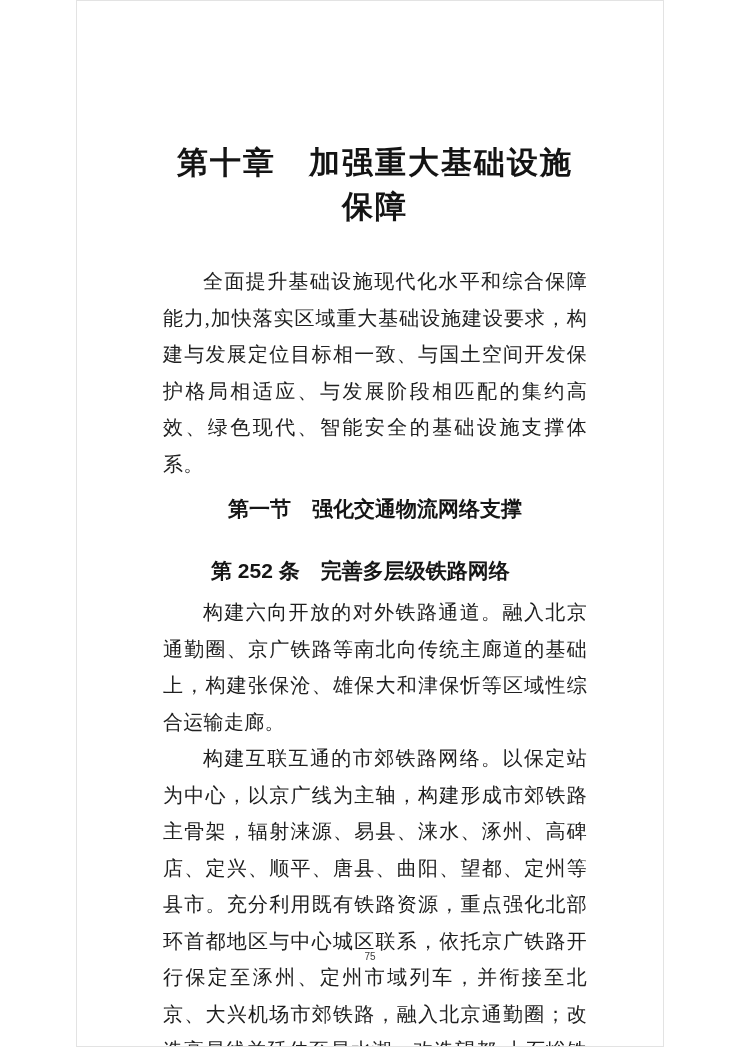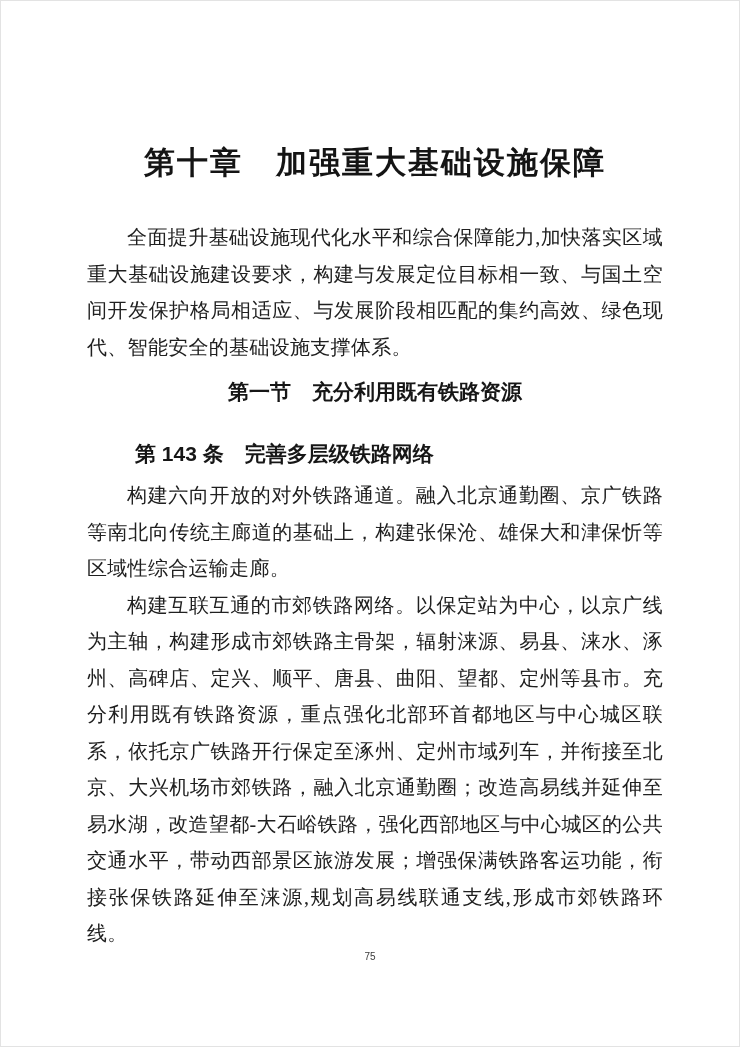--- a/index.html
+++ b/index.html
@@ -2,21 +2,21 @@
 <html lang="zh"><head>
 <meta charset="utf-8">
 <style>
   html, body {
     margin: 0;
     padding: 0;
     background: #ffffff;
   }
   .page {
     position: relative;
-    width: 740px;
+    width: 588px;
     height: 1047px;
     margin: 0 auto;
     background: #ffffff;
     border: 1px solid #e3e3e3;
     box-sizing: border-box;
     overflow: hidden;
     color: #1e1e1e;
     font-family: "Liberation Serif", "DejaVu Serif", serif;
   }
   .content {
@@ -79,23 +79,23 @@
 </head>
 <body>
 
 <div class="page">
   <div class="content">
 
     <h1 class="chapter-title">第十章　加强重大基础设施保障</h1>
 
     <p class="body-text intro-paragraph">全面提升基础设施现代化水平和综合保障能力,加快落实区域重大基础设施建设要求，构建与发展定位目标相一致、与国土空间开发保护格局相适应、与发展阶段相匹配的集约高效、绿色现代、智能安全的基础设施支撑体系。</p>
 
-    <h2 class="section-heading">第一节　充分利用既有铁路资源</h2>
+    <h2 class="section-heading">第一节　强化交通物流网络支撑</h2>
 
-    <h3 class="article-heading">第 143 条　完善多层级铁路网络</h3>
+    <h3 class="article-heading">第 252 条　完善多层级铁路网络</h3>
 
     <p class="body-text body-paragraph">构建六向开放的对外铁路通道。融入北京通勤圈、京广铁路等南北向传统主廊道的基础上，构建张保沧、雄保大和津保忻等区域性综合运输走廊。</p>
 
     <p class="body-text body-paragraph">构建互联互通的市郊铁路网络。以保定站为中心，以京广线为主轴，构建形成市郊铁路主骨架，辐射涞源、易县、涞水、涿州、高碑店、定兴、顺平、唐县、曲阳、望都、定州等县市。充分利用既有铁路资源，重点强化北部环首都地区与中心城区联系，依托京广铁路开行保定至涿州、定州市域列车，并衔接至北京、大兴机场市郊铁路，融入北京通勤圈；改造高易线并延伸至易水湖，改造望都-大石峪铁路，强化西部地区与中心城区的公共交通水平，带动西部景区旅游发展；增强保满铁路客运功能，衔接张保铁路延伸至涞源,规划高易线联通支线,形成市郊铁路环线。</p>
 
   </div>
 
   <div class="page-number">75</div>
 </div>
 

